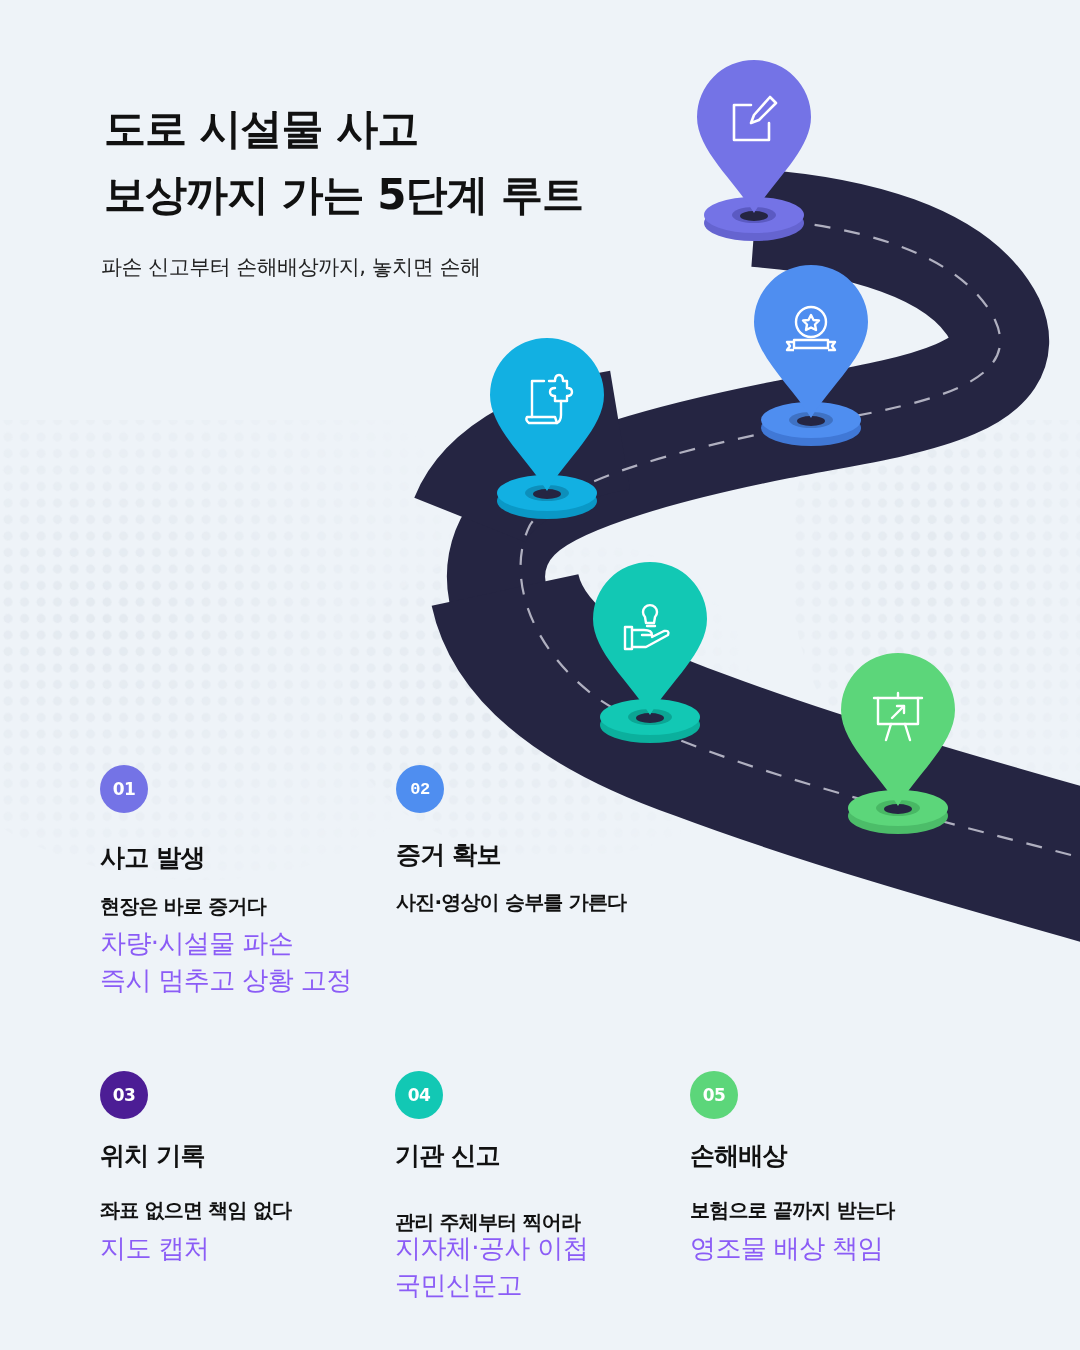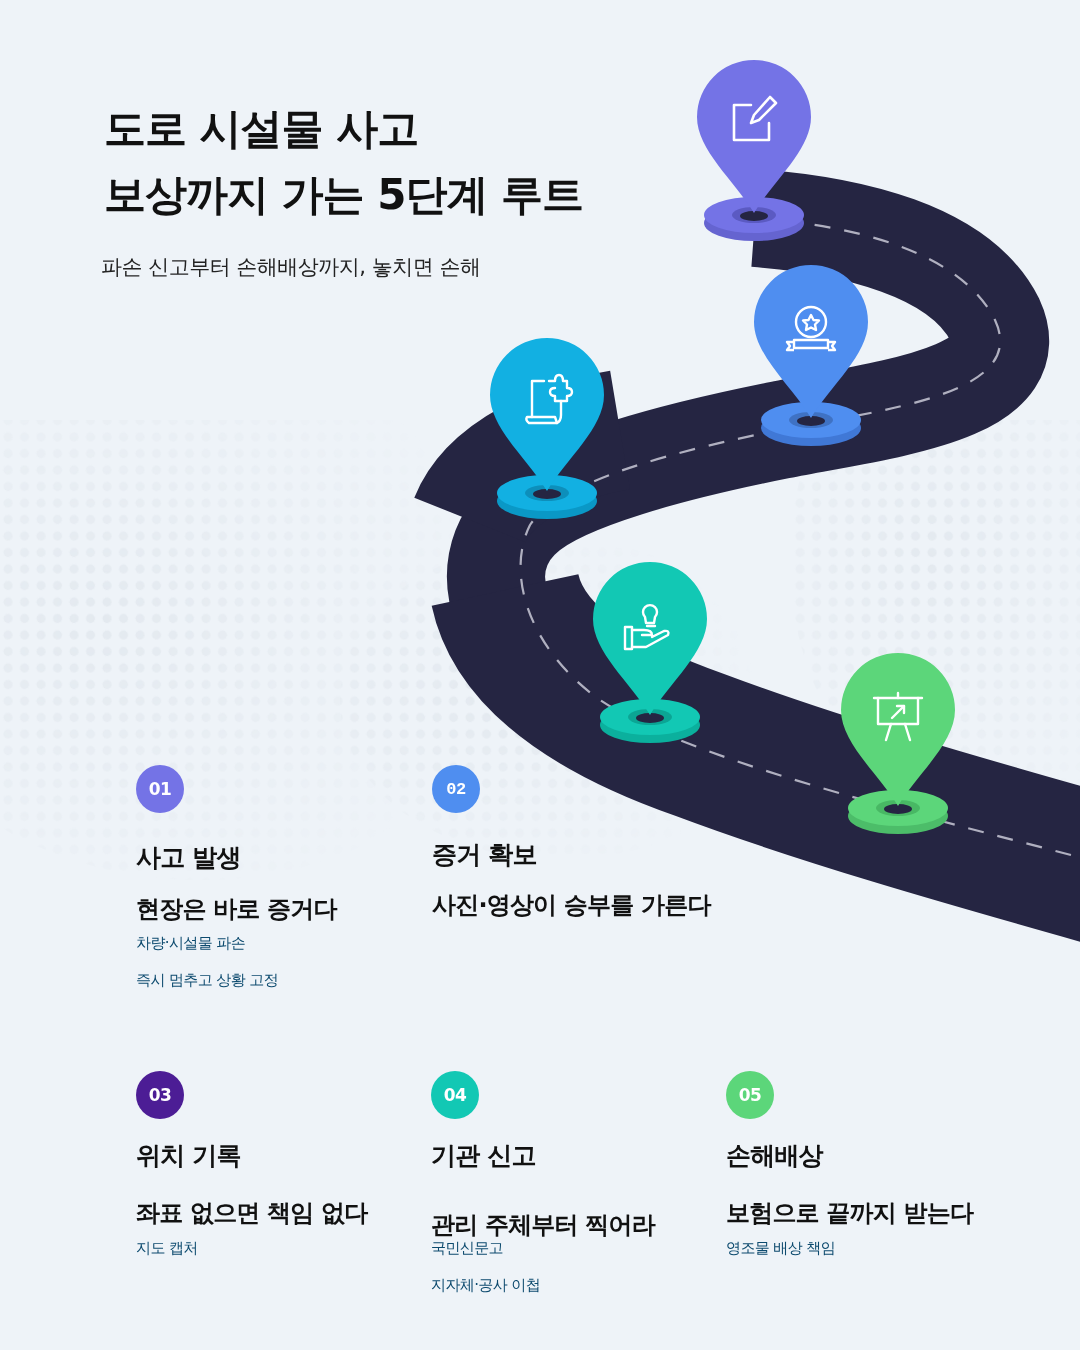--- a/index.html
+++ b/index.html
@@ -13,30 +13,30 @@
   .title {
     position: absolute; left: 100px; top: 92px;
     font-size: 42px; font-weight: 700; line-height: 66px; letter-spacing: -1px;
     margin: 4px;
   }
   .title span { display: block; }
   .subtitle {
     position: absolute; left: 101px; top: 252px;
     font-size: 21px; line-height: 30px; color: #222; letter-spacing: -0.5px;
   }
-  .step { position: absolute; width: 290px; margin-left: 36px; }
+  .step { position: absolute; width: 290px; }
   .badge {
     width: 48px; height: 48px; border-radius: 50%;
     color: #fff; font-weight: 700; font-size: 17px;
     display: flex; align-items: center; justify-content: center;
     letter-spacing: -0.5px;
   }
   .step-title { font-size: 25px; font-weight: 700; margin: 0; position: absolute; left: 0; letter-spacing: -0.8px; white-space: nowrap; }
-  .step-head { font-size: 24px; font-weight: 700; position: absolute; left: 0; letter-spacing: -0.8px; white-space: nowrap; }
-  .step-lines { position: absolute; left: 0; font-size: 15px; line-height: 37px; letter-spacing: -0.6px; color: #0c4a6e; white-space: nowrap; }
+  .step-head { font-size: 20px; font-weight: 700; position: absolute; left: 0; letter-spacing: -0.8px; white-space: nowrap; }
+  .step-lines { position: absolute; left: 0; font-size: 26px; line-height: 37px; letter-spacing: -0.6px; color: #8b5cf6; white-space: nowrap; }
   .step-lines div { display: block; }
 </style>
 </head>
 <body>
 
 <svg class="bg-svg" viewBox="0 0 1080 1350" xmlns="http://www.w3.org/2000/svg">
   <defs>
     <pattern id="dots" x="0" y="0" width="16.5" height="16.5" patternUnits="userSpaceOnUse">
       <circle cx="8" cy="8" r="4.5" fill="#e3e9ef"></circle>
     </pattern>
@@ -179,22 +179,22 @@
   <div class="step-lines" style="top:159px;">
     <div>지도 캡처</div>
   </div>
 </div>
 
 <div class="step" style="left:395px; top:1071px; height:240px;">
   <div class="badge" style="background:#12c8b4;">04</div>
   <h2 class="step-title" style="top:68px;">기관 신고</h2>
   <div class="step-head" style="top:138px;">관리 주체부터 찍어라</div>
   <div class="step-lines" style="top:159px;">
+    <div>지자체·공사 이첩</div>
     <div>국민신문고</div>
-    <div>지자체·공사 이첩</div>
   </div>
 </div>
 
 <div class="step" style="left:690px; top:1071px; height:240px;">
   <div class="badge" style="background:#5cd67a;">05</div>
   <h2 class="step-title" style="top:68px;">손해배상</h2>
   <div class="step-head" style="top:126px;">보험으로 끝까지 받는다</div>
   <div class="step-lines" style="top:159px;">
     <div>영조물 배상 책임</div>
   </div>

